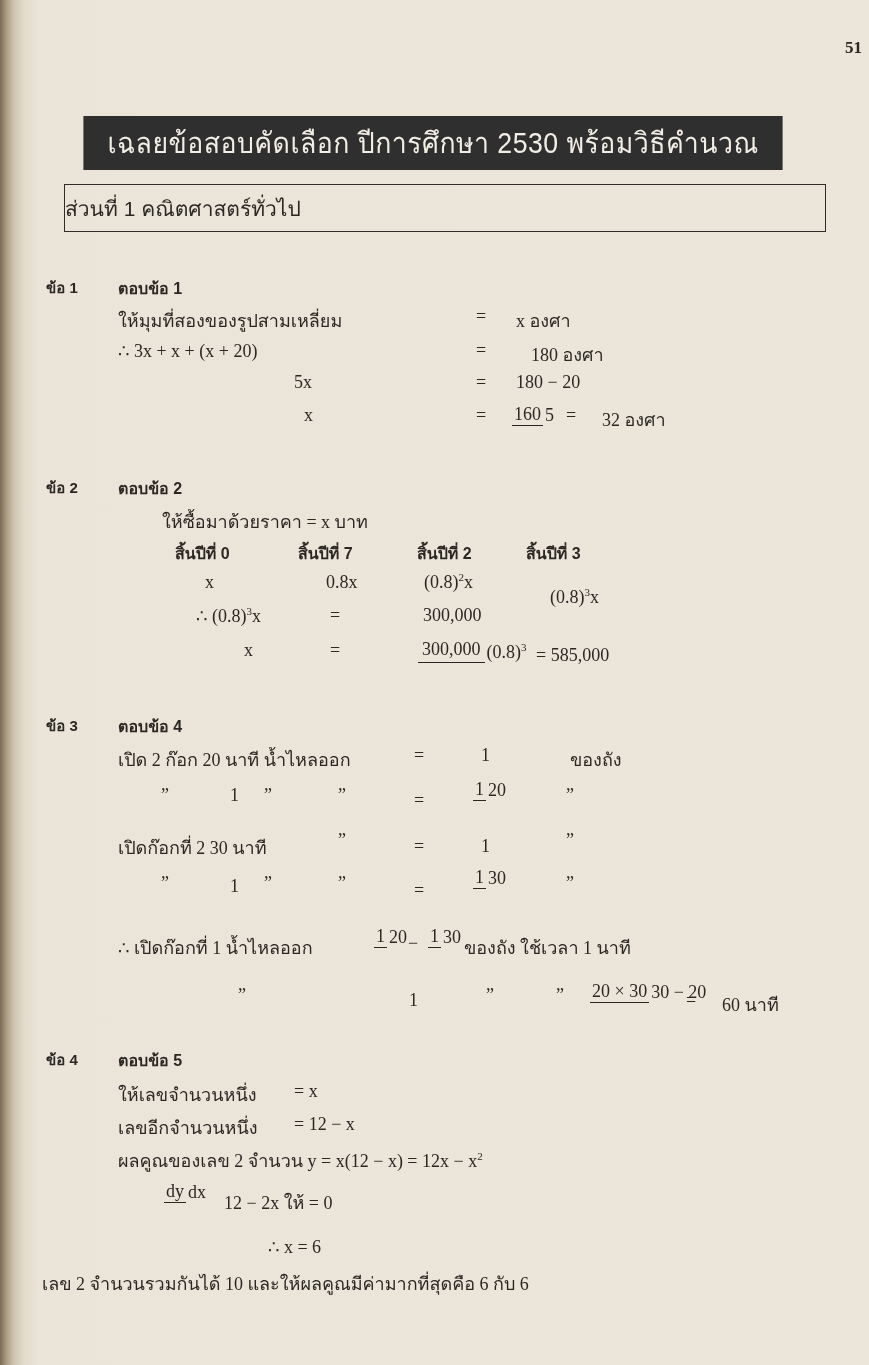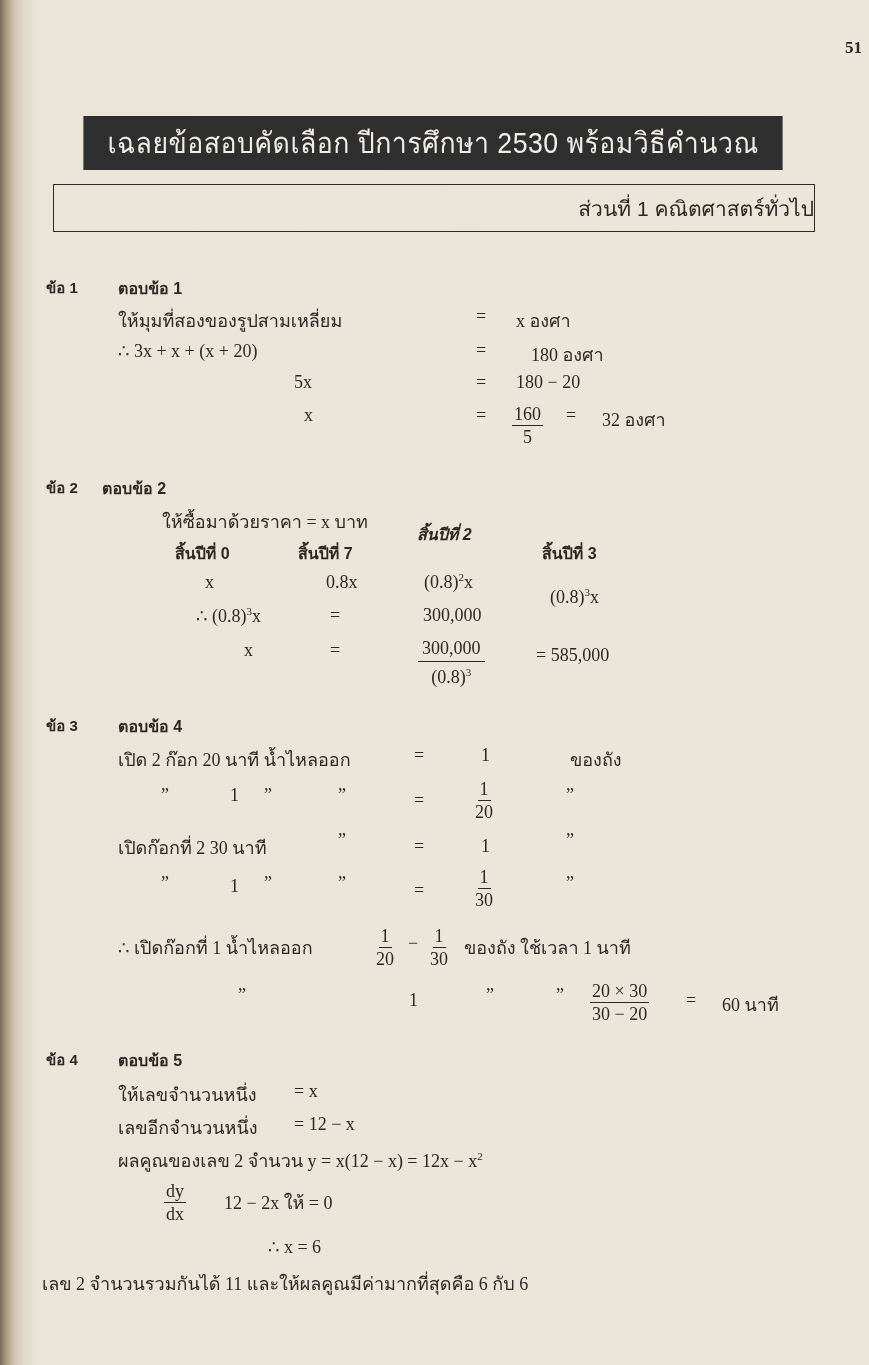--- a/index.html
+++ b/index.html
@@ -29,43 +29,43 @@
       background: #2f2f2f;
       color: #f2eee6;
       display: flex; align-items: center; justify-content: center;
       font-family: "Liberation Sans", "DejaVu Sans", sans-serif;
       font-size: 29px;
       letter-spacing: 0.5px;
       transform: scaleX(0.92);
     }
     .section-box {
       position: absolute;
-      left: 53px; top: 184px;
+      left: 64px; top: 184px;
       width: 760px; height: 46px;
       border: 1.5px solid #2f2c28;
-      display: flex; align-items: center; justify-content: flex-end;
+      display: flex; align-items: center; justify-content: flex-start;
       font-family: "Liberation Sans", "DejaVu Sans", sans-serif;
       font-size: 21px;
     }
     .qlabel {
       font-family: "Liberation Sans", "DejaVu Sans", sans-serif;
       font-weight: bold; font-size: 15px;
     }
     .ans {
       font-family: "Liberation Sans", "DejaVu Sans", sans-serif;
       font-weight: bold; font-size: 16px;
     }
     .txt { font-size: 18px; }
     .th  {
       font-family: "Liberation Sans", "DejaVu Sans", sans-serif;
       font-size: 16px; font-weight: bold;
     }
     .frac {
       position: absolute;
-      display: inline-flex; flex-direction: column; align-items: center;
+      display: inline-flex; flex-direction: row; align-items: center;
       font-size: 18px; line-height: 22px;
     }
     .frac .num { border-bottom: 1.3px solid #2b2824; padding: 0 2px; }
     .frac .den { padding: 0 2px; }
     sup { font-size: 11px; vertical-align: 7px; line-height: 0; }
   </style>
 </head>
 <body>
 
 <div class="abs page-number">51</div>
@@ -99,27 +99,27 @@
   <div class="frac" style="left:512px; top:403px;">
     <span class="num">160</span>
     <span class="den">5</span>
   </div>
   <div class="abs txt" style="left:566px; top:405px;">=</div>
   <div class="abs txt" style="left:602px; top:405px;">32 องศา</div>
 </section>
 
 <section>
   <div class="abs qlabel" style="left:46px; top:476px;">ข้อ 2</div>
-  <div class="abs ans" style="left:102px; top:476px;">ตอบข้อ 2</div>
+  <div class="abs ans" style="left:118px; top:476px;">ตอบข้อ 2</div>
   <div class="abs txt" style="left:118px; top:507px;margin-left:44px;">ให้ซื้อมาด้วยราคา = x บาท</div>
 
   <div class="abs th" style="left:175px; top:541px;">สิ้นปีที่ 0</div>
   <div class="abs th" style="left:298px; top:541px;">สิ้นปีที่ 7</div>
-  <div class="abs th" style="left:417px; top:522px;font-style:italic;">สิ้นปีที่ 2</div>
-  <div class="abs th" style="left:542px; top:541px;">สิ้นปีที่ 3</div>
+  <div class="abs th" style="left:417px; top:541px;">สิ้นปีที่ 2</div>
+  <div class="abs th" style="left:526px; top:541px;">สิ้นปีที่ 3</div>
 
   <div class="abs txt" style="left:205px; top:572px;">x</div>
   <div class="abs txt" style="left:326px; top:572px;">0.8x</div>
   <div class="abs txt" style="left:424px; top:572px;"><span>(0.8)</span><sup>2</sup><span>x</span></div>
   <div class="abs txt" style="left:550px; top:572px;margin-top:15px;"><span>(0.8)</span><sup>3</sup><span>x</span></div>
 
   <div class="abs txt" style="left:168px; top:605px;margin-left:28px;"><span>∴  (0.8)</span><sup>3</sup><span>x</span></div>
   <div class="abs txt" style="left:330px; top:605px;">=</div>
   <div class="abs txt" style="left:423px; top:605px;">300,000</div>
 
@@ -206,14 +206,14 @@
   <div class="abs txt" style="left:118px; top:1146px;"><span>ผลคูณของเลข 2 จำนวน y = x(12 − x) = 12x − x</span><sup>2</sup></div>
 
   <div class="frac" style="left:164px; top:1180px;">
     <span class="num">dy</span>
     <span class="den">dx</span>
   </div>
   <div class="abs txt" style="left:224px; top:1188px;">12 − 2x ให้ = 0</div>
 
   <div class="abs txt" style="left:268px; top:1236px;">∴  x = 6</div>
 
-  <div class="abs txt" style="left:42px; top:1269px;">เลข 2 จำนวนรวมกันได้ 11 และให้ผลคูณมีค่ามากที่สุดคือ 6 กับ 6</div>
+  <div class="abs txt" style="left:42px; top:1269px;">เลข 2 จำนวนรวมกันได้ 10 และให้ผลคูณมีค่ามากที่สุดคือ 6 กับ 6</div>
 </section>
 
 </body></html>

